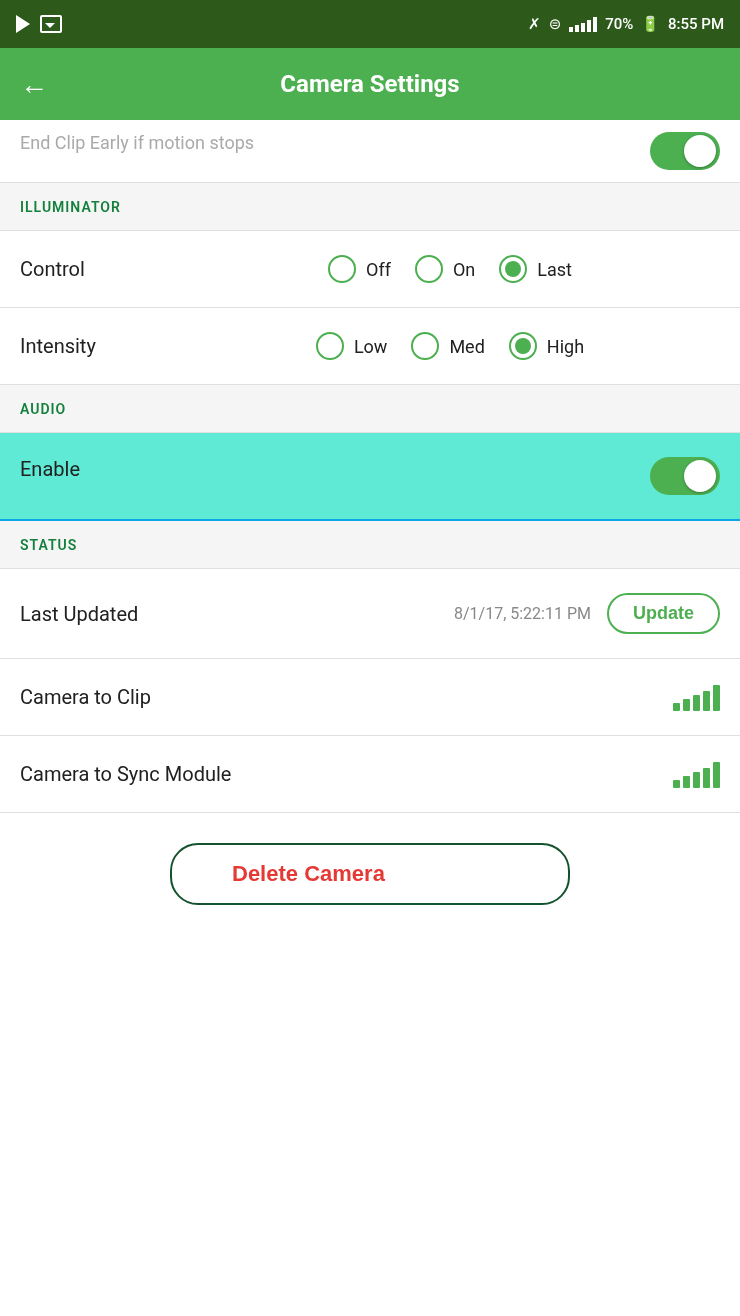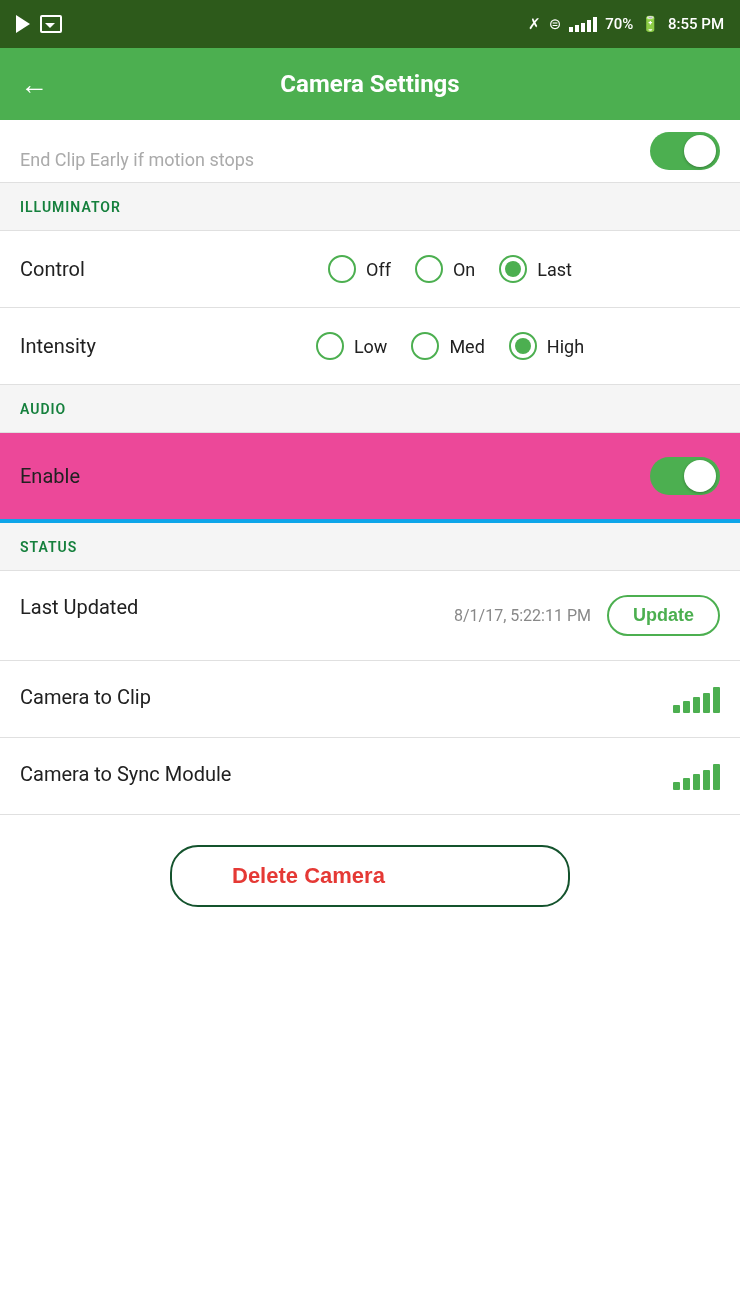--- a/index.html
+++ b/index.html
@@ -92,21 +92,21 @@
       flex: 1;
       text-align: center;
       margin-right: 44px;
     }
 
     
     .partial-row {
       background: #fff;
       padding: 12px 20px;
       display: flex;
-      align-items: flex-end;
+      align-items: flex-start;
       justify-content: space-between;
       border-bottom: 1px solid #e0e0e0;
     }
     .partial-row-text {
       color: #aaa;
       font-size: 18px;
     }
 
     
     .toggle-switch {
@@ -185,31 +185,31 @@
       background: #4caf50;
     }
     .radio-label {
       font-size: 18px;
       color: #212121;
     }
 
     
     .enable-row {
       display: flex;
-      align-items: center;
+      align-items: flex-start;
       justify-content: space-between;
       padding: 24px 20px;
-      border-bottom: 4px solid #0ea5e9;
-      background: #ec4899;
+      border-bottom: 2px solid #0ea5e9;
+      background: #5eead4;
     }
 
     
     .status-row {
       display: flex;
-      align-items: flex-start;
+      align-items: center;
       justify-content: space-between;
       padding: 24px 20px;
       border-bottom: 1px solid #e0e0e0;
       background: #fff;
     }
     .status-row-label {
       font-size: 20px;
       color: #212121;
     }
     .status-row-right {

